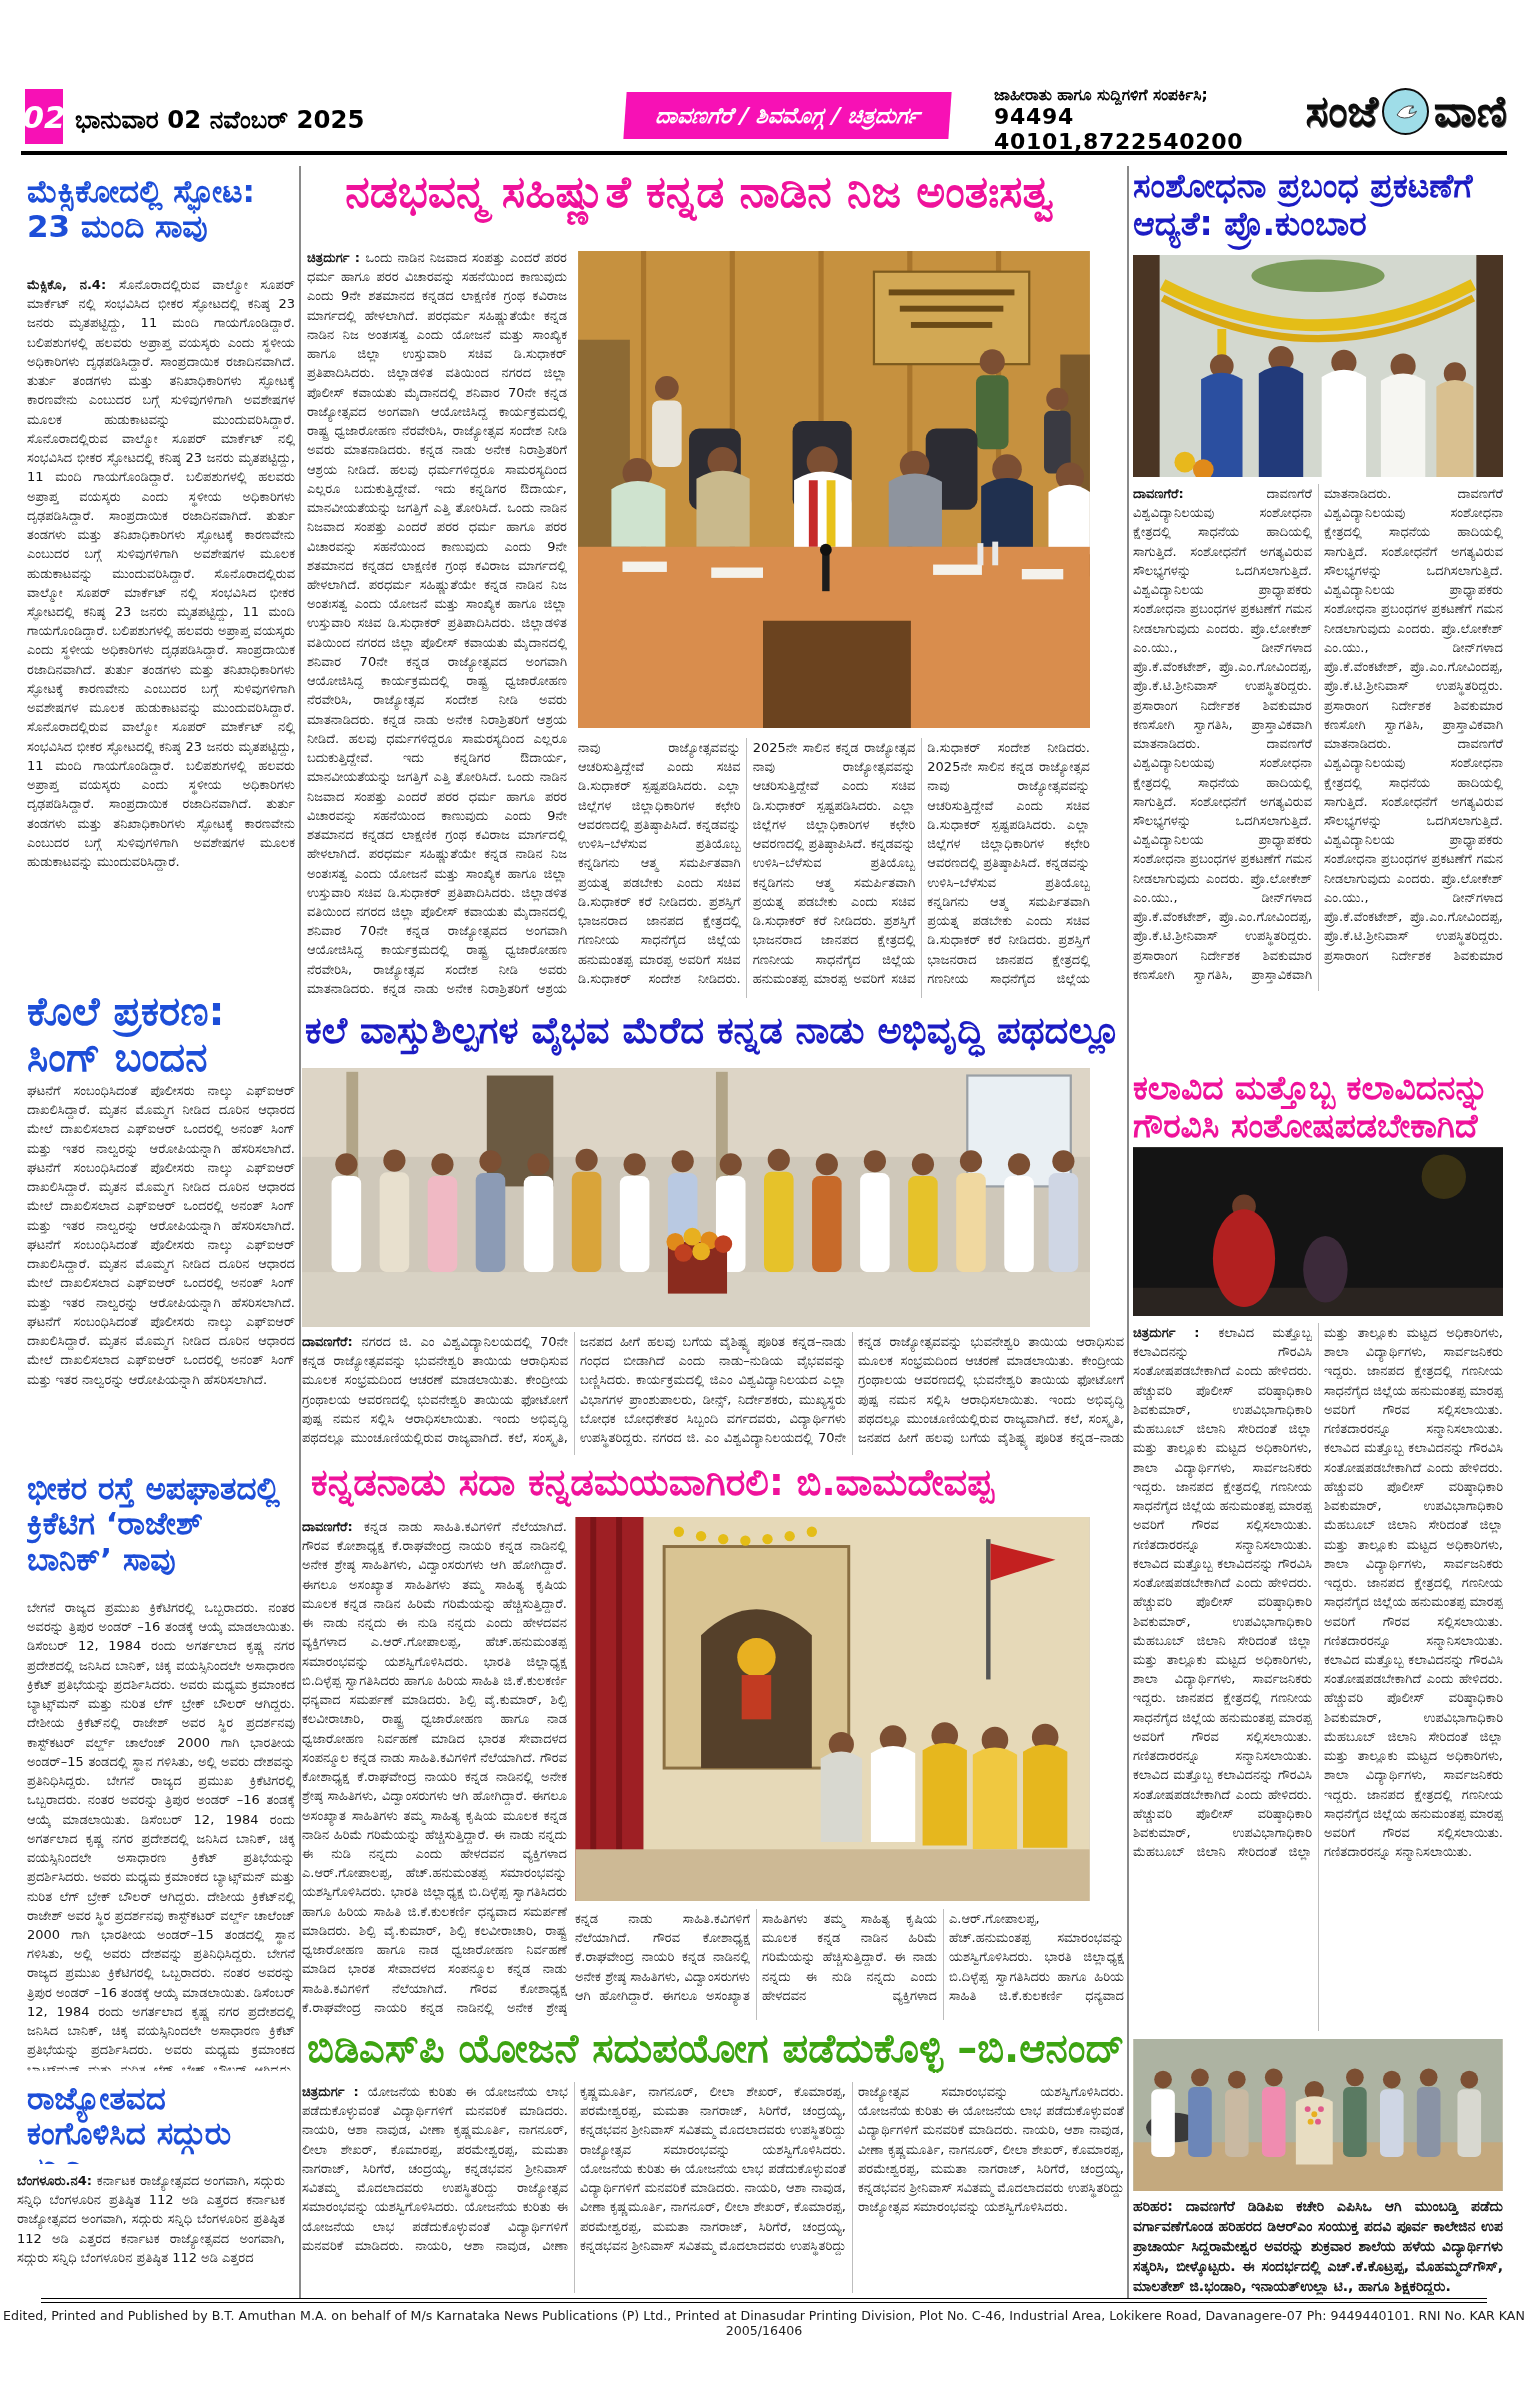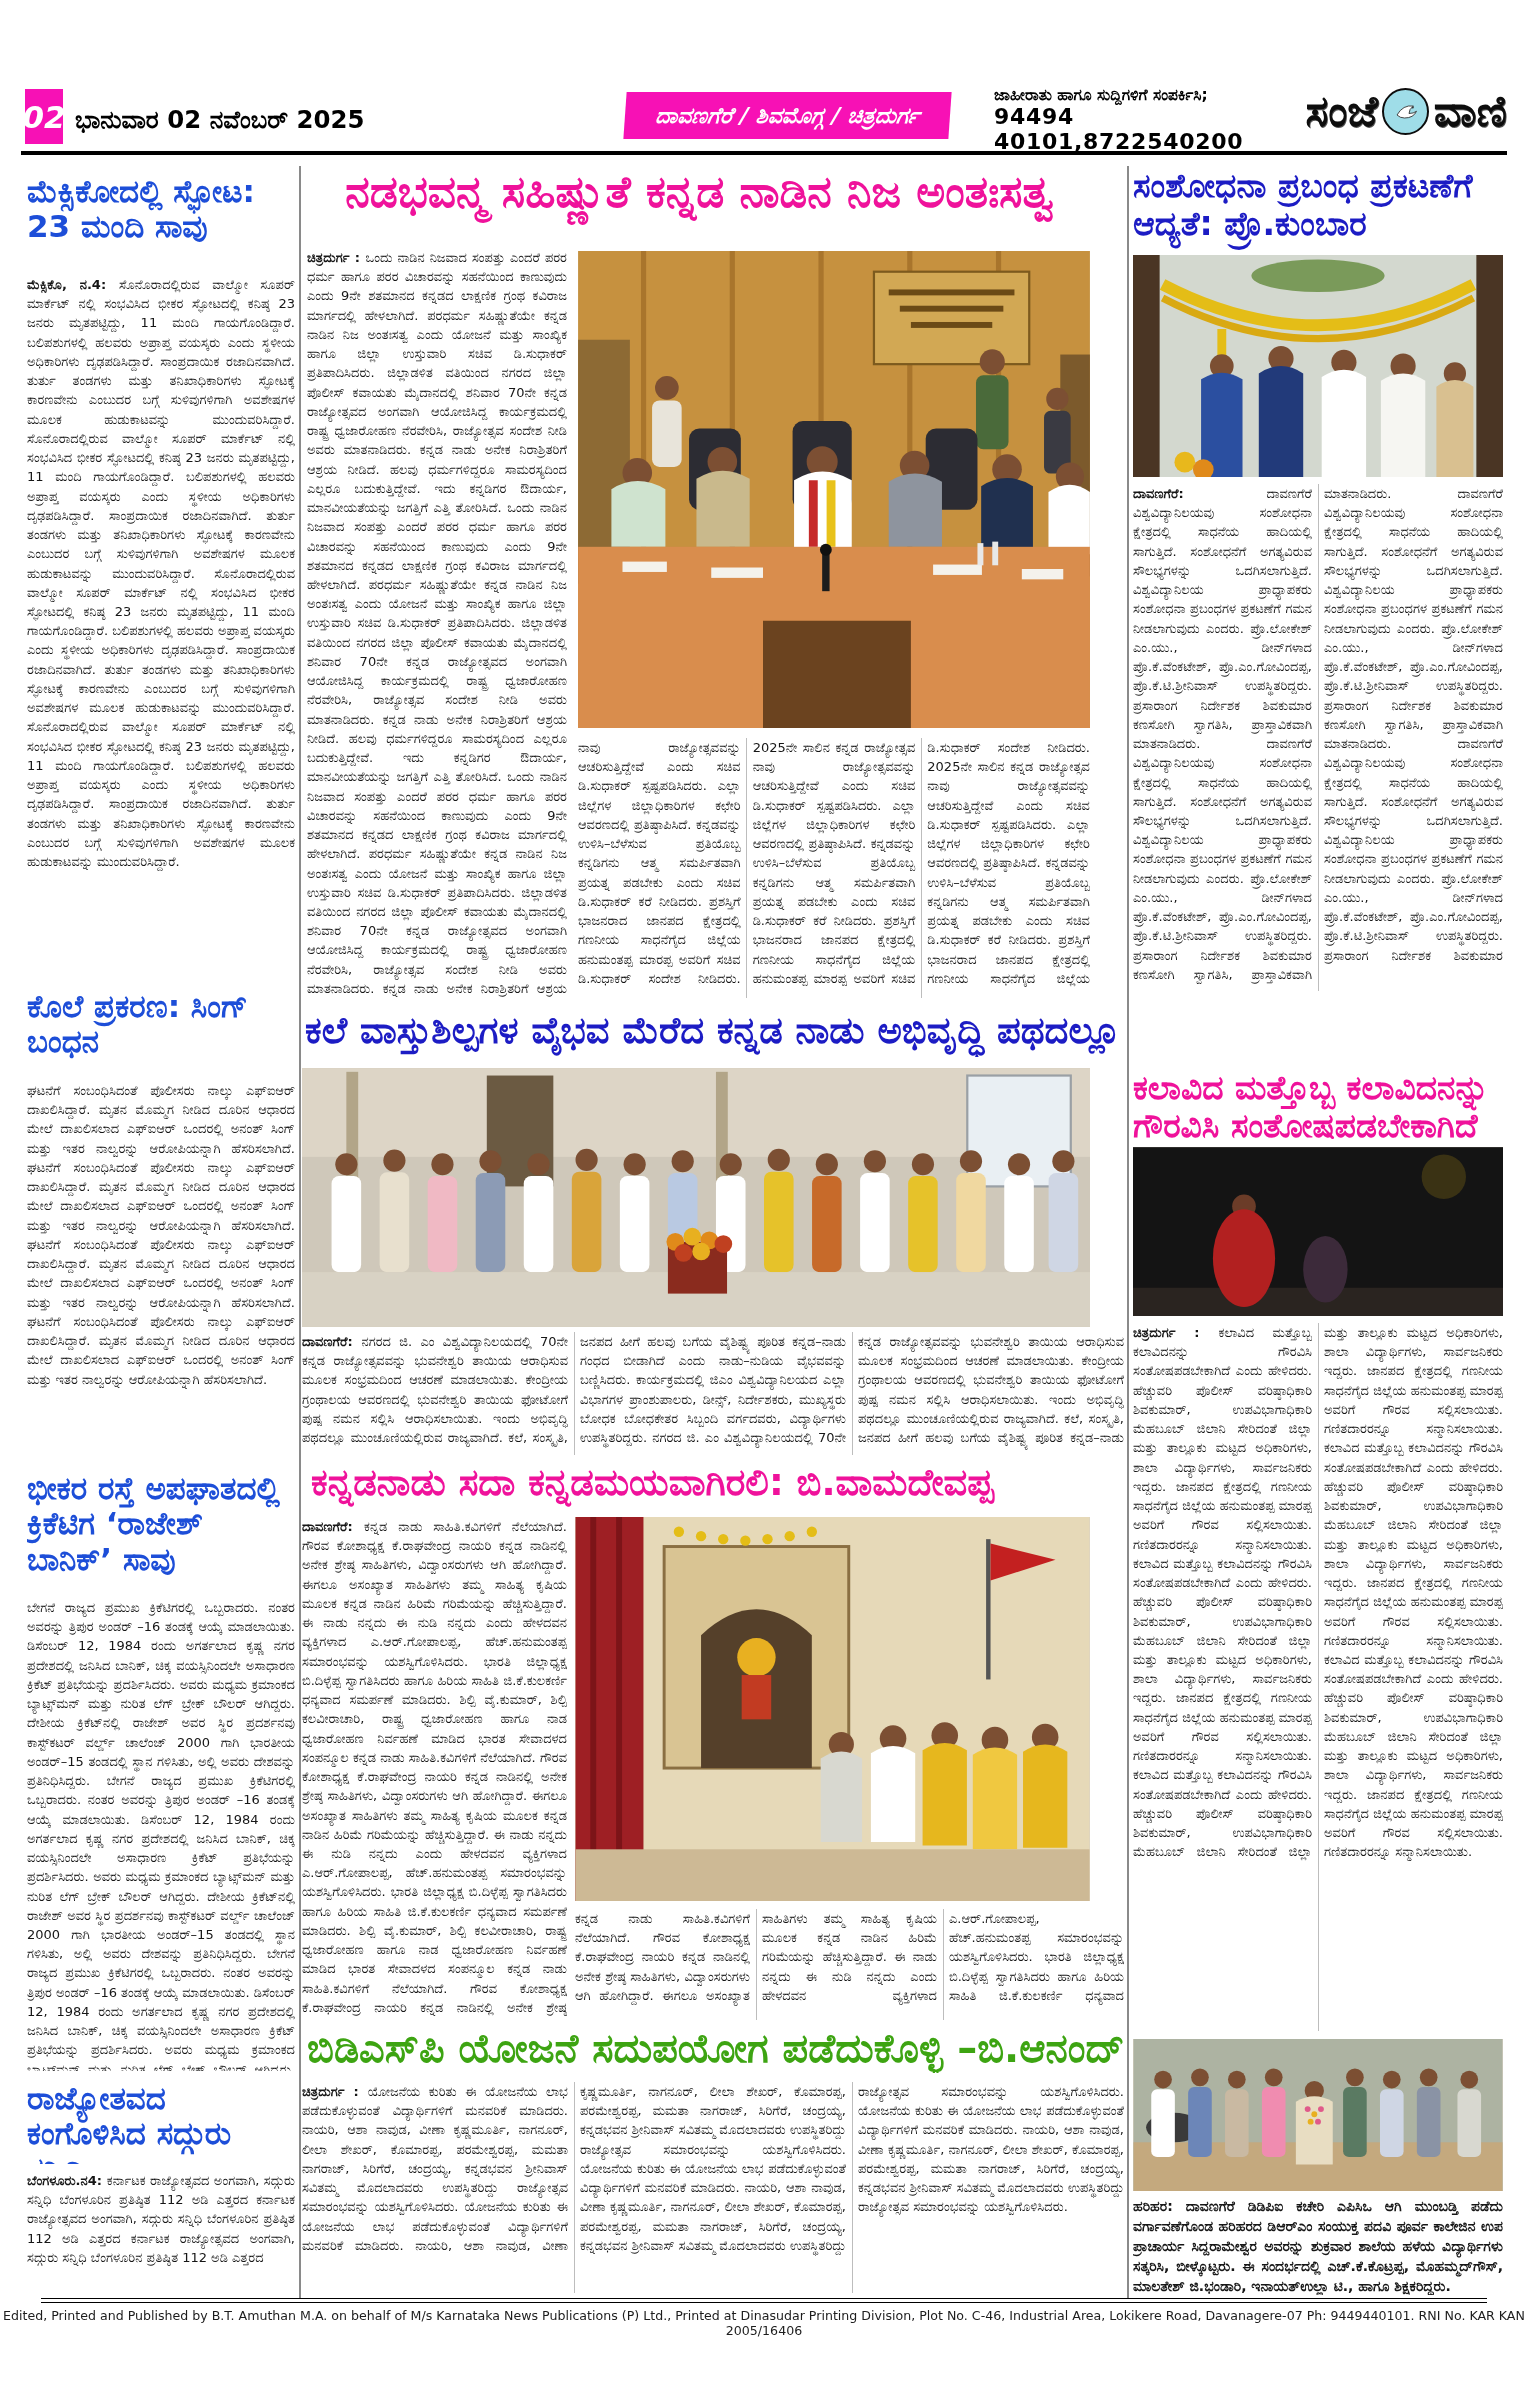--- a/index.html
+++ b/index.html
@@ -71,34 +71,34 @@
   <div class="vrule vr1"></div>
   <div class="vrule vr2"></div>
 
   <div class="hl black" style="left:27px;top:174px;width:268px;height:89px;font-size:31px;">ಮೆಕ್ಸಿಕೋದಲ್ಲಿ ಸ್ಫೋಟ: 23 ಮಂದಿ ಸಾವು </div>
   <div class="body-block" style="left:27px;top:275px;width:268px;height:704px;">
     <b>ಮೆಕ್ಸಿಕೊ, ನ.4: </b>
     <span>ಸೊನೊರಾದಲ್ಲಿರುವ ವಾಲ್ಮೋ ಸೂಪರ್ ಮಾರ್ಕೆಟ್ ನಲ್ಲಿ ಸಂಭವಿಸಿದ ಭೀಕರ ಸ್ಫೋಟದಲ್ಲಿ ಕನಿಷ್ಠ 23 ಜನರು ಮೃತಪಟ್ಟಿದ್ದು, 11 ಮಂದಿ ಗಾಯಗೊಂಡಿದ್ದಾರೆ. ಬಲಿಪಶುಗಳಲ್ಲಿ ಹಲವರು ಅಪ್ರಾಪ್ತ ವಯಸ್ಕರು ಎಂದು ಸ್ಥಳೀಯ ಅಧಿಕಾರಿಗಳು ದೃಢಪಡಿಸಿದ್ದಾರೆ. ಸಾಂಪ್ರದಾಯಿಕ ರಜಾದಿನವಾಗಿದೆ. ತುರ್ತು ತಂಡಗಳು ಮತ್ತು ತನಿಖಾಧಿಕಾರಿಗಳು ಸ್ಫೋಟಕ್ಕೆ ಕಾರಣವೇನು ಎಂಬುದರ ಬಗ್ಗೆ ಸುಳಿವುಗಳಿಗಾಗಿ ಅವಶೇಷಗಳ ಮೂಲಕ ಹುಡುಕಾಟವನ್ನು ಮುಂದುವರಿಸಿದ್ದಾರೆ. </span>
     <span>ಸೊನೊರಾದಲ್ಲಿರುವ ವಾಲ್ಮೋ ಸೂಪರ್ ಮಾರ್ಕೆಟ್ ನಲ್ಲಿ ಸಂಭವಿಸಿದ ಭೀಕರ ಸ್ಫೋಟದಲ್ಲಿ ಕನಿಷ್ಠ 23 ಜನರು ಮೃತಪಟ್ಟಿದ್ದು, 11 ಮಂದಿ ಗಾಯಗೊಂಡಿದ್ದಾರೆ. ಬಲಿಪಶುಗಳಲ್ಲಿ ಹಲವರು ಅಪ್ರಾಪ್ತ ವಯಸ್ಕರು ಎಂದು ಸ್ಥಳೀಯ ಅಧಿಕಾರಿಗಳು ದೃಢಪಡಿಸಿದ್ದಾರೆ. ಸಾಂಪ್ರದಾಯಿಕ ರಜಾದಿನವಾಗಿದೆ. ತುರ್ತು ತಂಡಗಳು ಮತ್ತು ತನಿಖಾಧಿಕಾರಿಗಳು ಸ್ಫೋಟಕ್ಕೆ ಕಾರಣವೇನು ಎಂಬುದರ ಬಗ್ಗೆ ಸುಳಿವುಗಳಿಗಾಗಿ ಅವಶೇಷಗಳ ಮೂಲಕ ಹುಡುಕಾಟವನ್ನು ಮುಂದುವರಿಸಿದ್ದಾರೆ. ಸೊನೊರಾದಲ್ಲಿರುವ ವಾಲ್ಮೋ ಸೂಪರ್ ಮಾರ್ಕೆಟ್ ನಲ್ಲಿ ಸಂಭವಿಸಿದ ಭೀಕರ ಸ್ಫೋಟದಲ್ಲಿ ಕನಿಷ್ಠ 23 ಜನರು ಮೃತಪಟ್ಟಿದ್ದು, 11 ಮಂದಿ ಗಾಯಗೊಂಡಿದ್ದಾರೆ. ಬಲಿಪಶುಗಳಲ್ಲಿ ಹಲವರು ಅಪ್ರಾಪ್ತ ವಯಸ್ಕರು ಎಂದು ಸ್ಥಳೀಯ ಅಧಿಕಾರಿಗಳು ದೃಢಪಡಿಸಿದ್ದಾರೆ. ಸಾಂಪ್ರದಾಯಿಕ ರಜಾದಿನವಾಗಿದೆ. ತುರ್ತು ತಂಡಗಳು ಮತ್ತು ತನಿಖಾಧಿಕಾರಿಗಳು ಸ್ಫೋಟಕ್ಕೆ ಕಾರಣವೇನು ಎಂಬುದರ ಬಗ್ಗೆ ಸುಳಿವುಗಳಿಗಾಗಿ ಅವಶೇಷಗಳ ಮೂಲಕ ಹುಡುಕಾಟವನ್ನು ಮುಂದುವರಿಸಿದ್ದಾರೆ. ಸೊನೊರಾದಲ್ಲಿರುವ ವಾಲ್ಮೋ ಸೂಪರ್ ಮಾರ್ಕೆಟ್ ನಲ್ಲಿ ಸಂಭವಿಸಿದ ಭೀಕರ ಸ್ಫೋಟದಲ್ಲಿ ಕನಿಷ್ಠ 23 ಜನರು ಮೃತಪಟ್ಟಿದ್ದು, 11 ಮಂದಿ ಗಾಯಗೊಂಡಿದ್ದಾರೆ. ಬಲಿಪಶುಗಳಲ್ಲಿ ಹಲವರು ಅಪ್ರಾಪ್ತ ವಯಸ್ಕರು ಎಂದು ಸ್ಥಳೀಯ ಅಧಿಕಾರಿಗಳು ದೃಢಪಡಿಸಿದ್ದಾರೆ. ಸಾಂಪ್ರದಾಯಿಕ ರಜಾದಿನವಾಗಿದೆ. ತುರ್ತು ತಂಡಗಳು ಮತ್ತು ತನಿಖಾಧಿಕಾರಿಗಳು ಸ್ಫೋಟಕ್ಕೆ ಕಾರಣವೇನು ಎಂಬುದರ ಬಗ್ಗೆ ಸುಳಿವುಗಳಿಗಾಗಿ ಅವಶೇಷಗಳ ಮೂಲಕ ಹುಡುಕಾಟವನ್ನು ಮುಂದುವರಿಸಿದ್ದಾರೆ. </span>
   </div>
 
-  <div class="hl black" style="left:27px;top:989px;width:268px;height:83px;font-size:31px;">ಕೊಲೆ ಪ್ರಕರಣ: ಸಿಂಗ್ ಬಂಧನ </div>
+  <div class="hl black" style="left:27px;top:989px;width:268px;height:83px;font-size:40px;">ಕೊಲೆ ಪ್ರಕರಣ: ಸಿಂಗ್ ಬಂಧನ </div>
   <div class="body-block" style="left:27px;top:1081px;width:268px;height:383px;">
     <span>ಘಟನೆಗೆ ಸಂಬಂಧಿಸಿದಂತೆ ಪೊಲೀಸರು ನಾಲ್ಕು ಎಫ್‌ಐಆರ್ ದಾಖಲಿಸಿದ್ದಾರೆ. ಮೃತನ ಮೊಮ್ಮಗ ನೀಡಿದ ದೂರಿನ ಆಧಾರದ ಮೇಲೆ ದಾಖಲಿಸಲಾದ ಎಫ್‌ಐಆರ್ ಒಂದರಲ್ಲಿ ಅನಂತ್ ಸಿಂಗ್ ಮತ್ತು ಇತರ ನಾಲ್ವರನ್ನು ಆರೋಪಿಯನ್ನಾಗಿ ಹೆಸರಿಸಲಾಗಿದೆ. </span>
     <span>ಘಟನೆಗೆ ಸಂಬಂಧಿಸಿದಂತೆ ಪೊಲೀಸರು ನಾಲ್ಕು ಎಫ್‌ಐಆರ್ ದಾಖಲಿಸಿದ್ದಾರೆ. ಮೃತನ ಮೊಮ್ಮಗ ನೀಡಿದ ದೂರಿನ ಆಧಾರದ ಮೇಲೆ ದಾಖಲಿಸಲಾದ ಎಫ್‌ಐಆರ್ ಒಂದರಲ್ಲಿ ಅನಂತ್ ಸಿಂಗ್ ಮತ್ತು ಇತರ ನಾಲ್ವರನ್ನು ಆರೋಪಿಯನ್ನಾಗಿ ಹೆಸರಿಸಲಾಗಿದೆ. ಘಟನೆಗೆ ಸಂಬಂಧಿಸಿದಂತೆ ಪೊಲೀಸರು ನಾಲ್ಕು ಎಫ್‌ಐಆರ್ ದಾಖಲಿಸಿದ್ದಾರೆ. ಮೃತನ ಮೊಮ್ಮಗ ನೀಡಿದ ದೂರಿನ ಆಧಾರದ ಮೇಲೆ ದಾಖಲಿಸಲಾದ ಎಫ್‌ಐಆರ್ ಒಂದರಲ್ಲಿ ಅನಂತ್ ಸಿಂಗ್ ಮತ್ತು ಇತರ ನಾಲ್ವರನ್ನು ಆರೋಪಿಯನ್ನಾಗಿ ಹೆಸರಿಸಲಾಗಿದೆ. ಘಟನೆಗೆ ಸಂಬಂಧಿಸಿದಂತೆ ಪೊಲೀಸರು ನಾಲ್ಕು ಎಫ್‌ಐಆರ್ ದಾಖಲಿಸಿದ್ದಾರೆ. ಮೃತನ ಮೊಮ್ಮಗ ನೀಡಿದ ದೂರಿನ ಆಧಾರದ ಮೇಲೆ ದಾಖಲಿಸಲಾದ ಎಫ್‌ಐಆರ್ ಒಂದರಲ್ಲಿ ಅನಂತ್ ಸಿಂಗ್ ಮತ್ತು ಇತರ ನಾಲ್ವರನ್ನು ಆರೋಪಿಯನ್ನಾಗಿ ಹೆಸರಿಸಲಾಗಿದೆ. </span>
   </div>
 
   <div class="hl black" style="left:27px;top:1471px;width:268px;height:120px;font-size:31px;">ಭೀಕರ ರಸ್ತೆ ಅಪಘಾತದಲ್ಲಿ ಕ್ರಿಕೆಟಿಗ ‘ರಾಜೇಶ್ ಬಾನಿಕ್’ ಸಾವು </div>
   <div class="body-block" style="left:27px;top:1598px;width:268px;height:473px;">
     <span>ಬೇಗನೆ ರಾಜ್ಯದ ಪ್ರಮುಖ ಕ್ರಿಕೆಟಿಗರಲ್ಲಿ ಒಬ್ಬರಾದರು. ನಂತರ ಅವರನ್ನು ತ್ರಿಪುರ ಅಂಡರ್ –16 ತಂಡಕ್ಕೆ ಆಯ್ಕೆ ಮಾಡಲಾಯಿತು. ಡಿಸೆಂಬರ್ 12, 1984 ರಂದು ಅಗರ್ತಲಾದ ಕೃಷ್ಣ ನಗರ ಪ್ರದೇಶದಲ್ಲಿ ಜನಿಸಿದ ಬಾನಿಕ್, ಚಿಕ್ಕ ವಯಸ್ಸಿನಿಂದಲೇ ಅಸಾಧಾರಣ ಕ್ರಿಕೆಟ್ ಪ್ರತಿಭೆಯನ್ನು ಪ್ರದರ್ಶಿಸಿದರು. ಅವರು ಮಧ್ಯಮ ಕ್ರಮಾಂಕದ ಬ್ಯಾಟ್ಸ್‌ಮನ್ ಮತ್ತು ನುರಿತ ಲೆಗ್ ಬ್ರೇಕ್ ಬೌಲರ್ ಆಗಿದ್ದರು. ದೇಶೀಯ ಕ್ರಿಕೆಟ್‌ನಲ್ಲಿ ರಾಜೇಶ್ ಅವರ ಸ್ಥಿರ ಪ್ರದರ್ಶನವು ಕಾಸ್ಟ್‌ಕಟರ್ ವರ್ಲ್ಡ್ ಚಾಲೆಂಜ್ 2000 ಗಾಗಿ ಭಾರತೀಯ ಅಂಡರ್–15 ತಂಡದಲ್ಲಿ ಸ್ಥಾನ ಗಳಿಸಿತು, ಅಲ್ಲಿ ಅವರು ದೇಶವನ್ನು ಪ್ರತಿನಿಧಿಸಿದ್ದರು. </span>
     <span>ಬೇಗನೆ ರಾಜ್ಯದ ಪ್ರಮುಖ ಕ್ರಿಕೆಟಿಗರಲ್ಲಿ ಒಬ್ಬರಾದರು. ನಂತರ ಅವರನ್ನು ತ್ರಿಪುರ ಅಂಡರ್ –16 ತಂಡಕ್ಕೆ ಆಯ್ಕೆ ಮಾಡಲಾಯಿತು. ಡಿಸೆಂಬರ್ 12, 1984 ರಂದು ಅಗರ್ತಲಾದ ಕೃಷ್ಣ ನಗರ ಪ್ರದೇಶದಲ್ಲಿ ಜನಿಸಿದ ಬಾನಿಕ್, ಚಿಕ್ಕ ವಯಸ್ಸಿನಿಂದಲೇ ಅಸಾಧಾರಣ ಕ್ರಿಕೆಟ್ ಪ್ರತಿಭೆಯನ್ನು ಪ್ರದರ್ಶಿಸಿದರು. ಅವರು ಮಧ್ಯಮ ಕ್ರಮಾಂಕದ ಬ್ಯಾಟ್ಸ್‌ಮನ್ ಮತ್ತು ನುರಿತ ಲೆಗ್ ಬ್ರೇಕ್ ಬೌಲರ್ ಆಗಿದ್ದರು. ದೇಶೀಯ ಕ್ರಿಕೆಟ್‌ನಲ್ಲಿ ರಾಜೇಶ್ ಅವರ ಸ್ಥಿರ ಪ್ರದರ್ಶನವು ಕಾಸ್ಟ್‌ಕಟರ್ ವರ್ಲ್ಡ್ ಚಾಲೆಂಜ್ 2000 ಗಾಗಿ ಭಾರತೀಯ ಅಂಡರ್–15 ತಂಡದಲ್ಲಿ ಸ್ಥಾನ ಗಳಿಸಿತು, ಅಲ್ಲಿ ಅವರು ದೇಶವನ್ನು ಪ್ರತಿನಿಧಿಸಿದ್ದರು. ಬೇಗನೆ ರಾಜ್ಯದ ಪ್ರಮುಖ ಕ್ರಿಕೆಟಿಗರಲ್ಲಿ ಒಬ್ಬರಾದರು. ನಂತರ ಅವರನ್ನು ತ್ರಿಪುರ ಅಂಡರ್ –16 ತಂಡಕ್ಕೆ ಆಯ್ಕೆ ಮಾಡಲಾಯಿತು. ಡಿಸೆಂಬರ್ 12, 1984 ರಂದು ಅಗರ್ತಲಾದ ಕೃಷ್ಣ ನಗರ ಪ್ರದೇಶದಲ್ಲಿ ಜನಿಸಿದ ಬಾನಿಕ್, ಚಿಕ್ಕ ವಯಸ್ಸಿನಿಂದಲೇ ಅಸಾಧಾರಣ ಕ್ರಿಕೆಟ್ ಪ್ರತಿಭೆಯನ್ನು ಪ್ರದರ್ಶಿಸಿದರು. ಅವರು ಮಧ್ಯಮ ಕ್ರಮಾಂಕದ ಬ್ಯಾಟ್ಸ್‌ಮನ್ ಮತ್ತು ನುರಿತ ಲೆಗ್ ಬ್ರೇಕ್ ಬೌಲರ್ ಆಗಿದ್ದರು. ದೇಶೀಯ ಕ್ರಿಕೆಟ್‌ನಲ್ಲಿ ರಾಜೇಶ್ ಅವರ ಸ್ಥಿರ ಪ್ರದರ್ಶನವು ಕಾಸ್ಟ್‌ಕಟರ್ ವರ್ಲ್ಡ್ ಚಾಲೆಂಜ್ 2000 ಗಾಗಿ ಭಾರತೀಯ ಅಂಡರ್–15 ತಂಡದಲ್ಲಿ ಸ್ಥಾನ ಗಳಿಸಿತು, ಅಲ್ಲಿ ಅವರು ದೇಶವನ್ನು ಪ್ರತಿನಿಧಿಸಿದ್ದರು. </span>
   </div>
 
   <div class="hl black" style="left:27px;top:2081px;width:268px;height:83px;font-size:31px;">ರಾಜ್ಯೋತವದ ಕಂಗೊಳಿಸಿದ ಸದ್ಗುರು ಸನ್ನಿಧಿ </div>
-  <div class="body-block" style="left:27px;top:2171px;width:268px;height:123px;">
+  <div class="body-block" style="left:17px;top:2171px;width:268px;height:123px;">
     <b>ಬೆಂಗಳೂರು.ನ4: </b>
     <span>ಕರ್ನಾಟಕ ರಾಜ್ಯೋತ್ಸವದ ಅಂಗವಾಗಿ, ಸದ್ಗುರು ಸನ್ನಿಧಿ ಬೆಂಗಳೂರಿನ ಪ್ರತಿಷ್ಠಿತ 112 ಅಡಿ ಎತ್ತರದ </span>
     <span>ಕರ್ನಾಟಕ ರಾಜ್ಯೋತ್ಸವದ ಅಂಗವಾಗಿ, ಸದ್ಗುರು ಸನ್ನಿಧಿ ಬೆಂಗಳೂರಿನ ಪ್ರತಿಷ್ಠಿತ 112 ಅಡಿ ಎತ್ತರದ ಕರ್ನಾಟಕ ರಾಜ್ಯೋತ್ಸವದ ಅಂಗವಾಗಿ, ಸದ್ಗುರು ಸನ್ನಿಧಿ ಬೆಂಗಳೂರಿನ ಪ್ರತಿಷ್ಠಿತ 112 ಅಡಿ ಎತ್ತರದ </span>
   </div>
 
   <div class="hl magenta" style="left:307px;top:167px;width:785px;height:64px;font-size:44px;text-align:center;">ನಡಭವನ್ಮ ಸಹಿಷ್ಣುತೆ ಕನ್ನಡ ನಾಡಿನ ನಿಜ ಅಂತಃಸತ್ವ </div>
 
   <div class="body-block" style="left:307px;top:248px;width:260px;height:750px;">
     <b>ಚಿತ್ರದುರ್ಗ : </b>
     <span>ಒಂದು ನಾಡಿನ ನಿಜವಾದ ಸಂಪತ್ತು ಎಂದರೆ ಪರರ ಧರ್ಮ ಹಾಗೂ ಪರರ ವಿಚಾರವನ್ನು ಸಹನೆಯಿಂದ ಕಾಣುವುದು ಎಂದು 9ನೇ ಶತಮಾನದ ಕನ್ನಡದ ಲಾಕ್ಷಣಿಕ ಗ್ರಂಥ ಕವಿರಾಜ ಮಾರ್ಗದಲ್ಲಿ ಹೇಳಲಾಗಿದೆ. ಪರಧರ್ಮ ಸಹಿಷ್ಣುತೆಯೇ ಕನ್ನಡ ನಾಡಿನ ನಿಜ ಅಂತಃಸತ್ವ ಎಂದು ಯೋಜನೆ ಮತ್ತು ಸಾಂಖ್ಯಿಕ ಹಾಗೂ ಜಿಲ್ಲಾ ಉಸ್ತುವಾರಿ ಸಚಿವ ಡಿ.ಸುಧಾಕರ್ ಪ್ರತಿಪಾದಿಸಿದರು. ಜಿಲ್ಲಾಡಳಿತ ವತಿಯಿಂದ ನಗರದ ಜಿಲ್ಲಾ ಪೊಲೀಸ್ ಕವಾಯತು ಮೈದಾನದಲ್ಲಿ ಶನಿವಾರ 70ನೇ ಕನ್ನಡ ರಾಜ್ಯೋತ್ಸವದ ಅಂಗವಾಗಿ ಆಯೋಜಿಸಿದ್ದ ಕಾರ್ಯಕ್ರಮದಲ್ಲಿ ರಾಷ್ಟ್ರ ಧ್ವಜಾರೋಹಣ ನೆರವೇರಿಸಿ, ರಾಜ್ಯೋತ್ಸವ ಸಂದೇಶ ನೀಡಿ ಅವರು ಮಾತನಾಡಿದರು. ಕನ್ನಡ ನಾಡು ಅನೇಕ ನಿರಾಶ್ರಿತರಿಗೆ ಆಶ್ರಯ ನೀಡಿದೆ. ಹಲವು ಧರ್ಮಗಳಿದ್ದರೂ ಸಾಮರಸ್ಯದಿಂದ ಎಲ್ಲರೂ ಬದುಕುತ್ತಿದ್ದೇವೆ. ಇದು ಕನ್ನಡಿಗರ ಔದಾರ್ಯ, ಮಾನವೀಯತೆಯನ್ನು ಜಗತ್ತಿಗೆ ಎತ್ತಿ ತೋರಿಸಿದೆ. </span>

